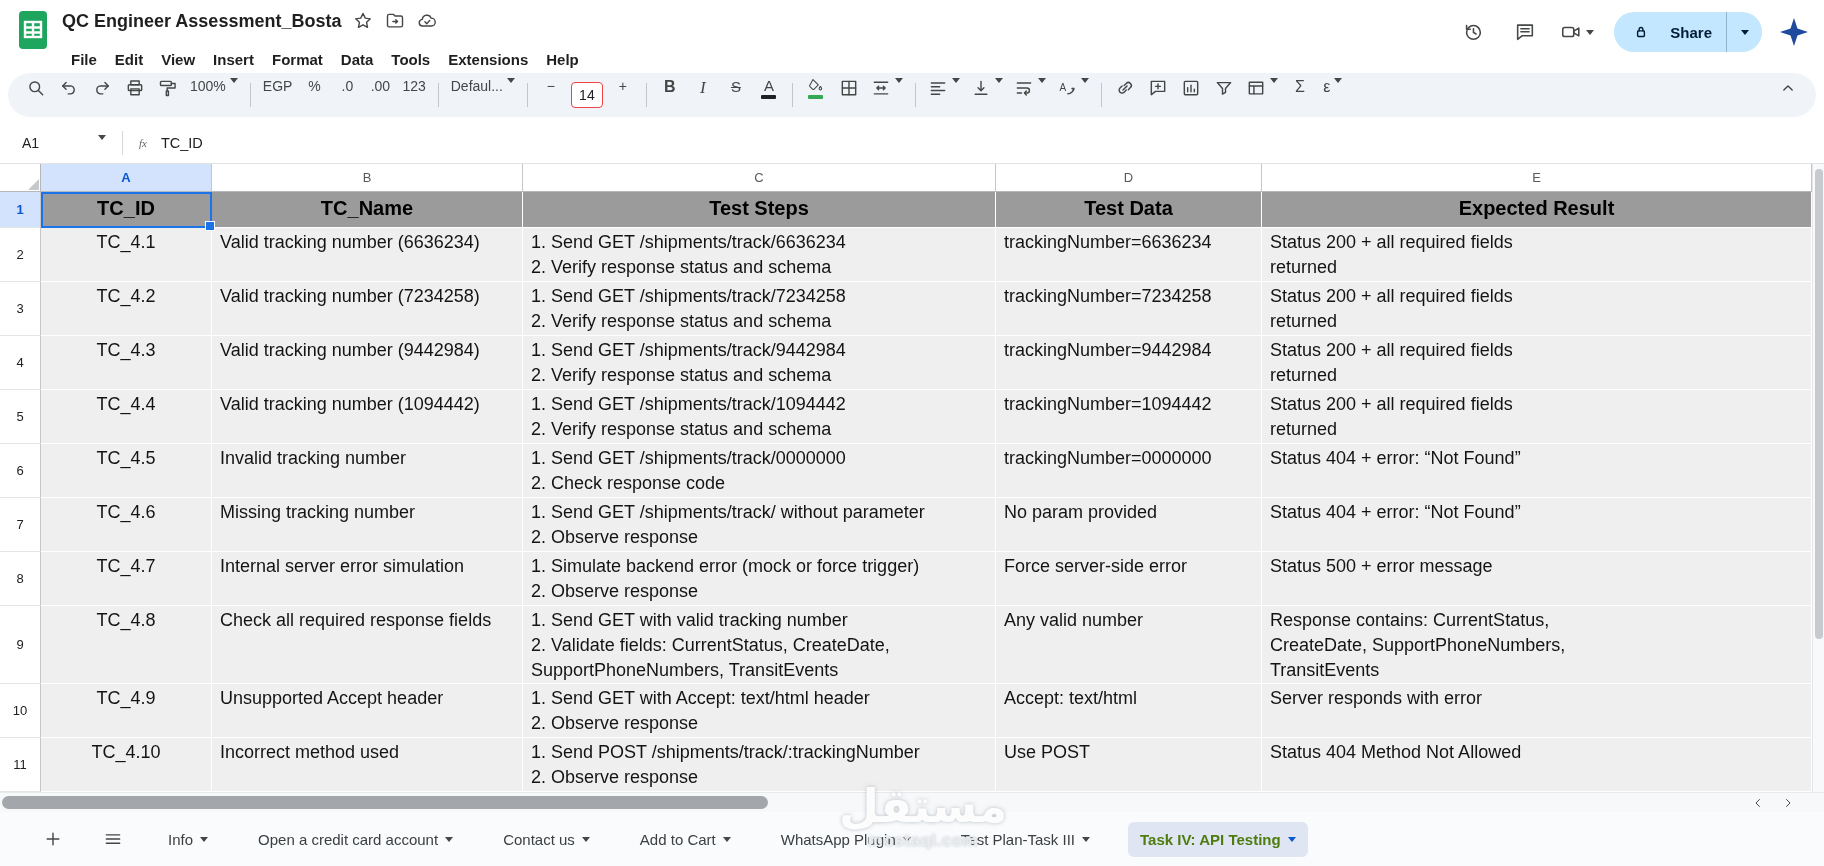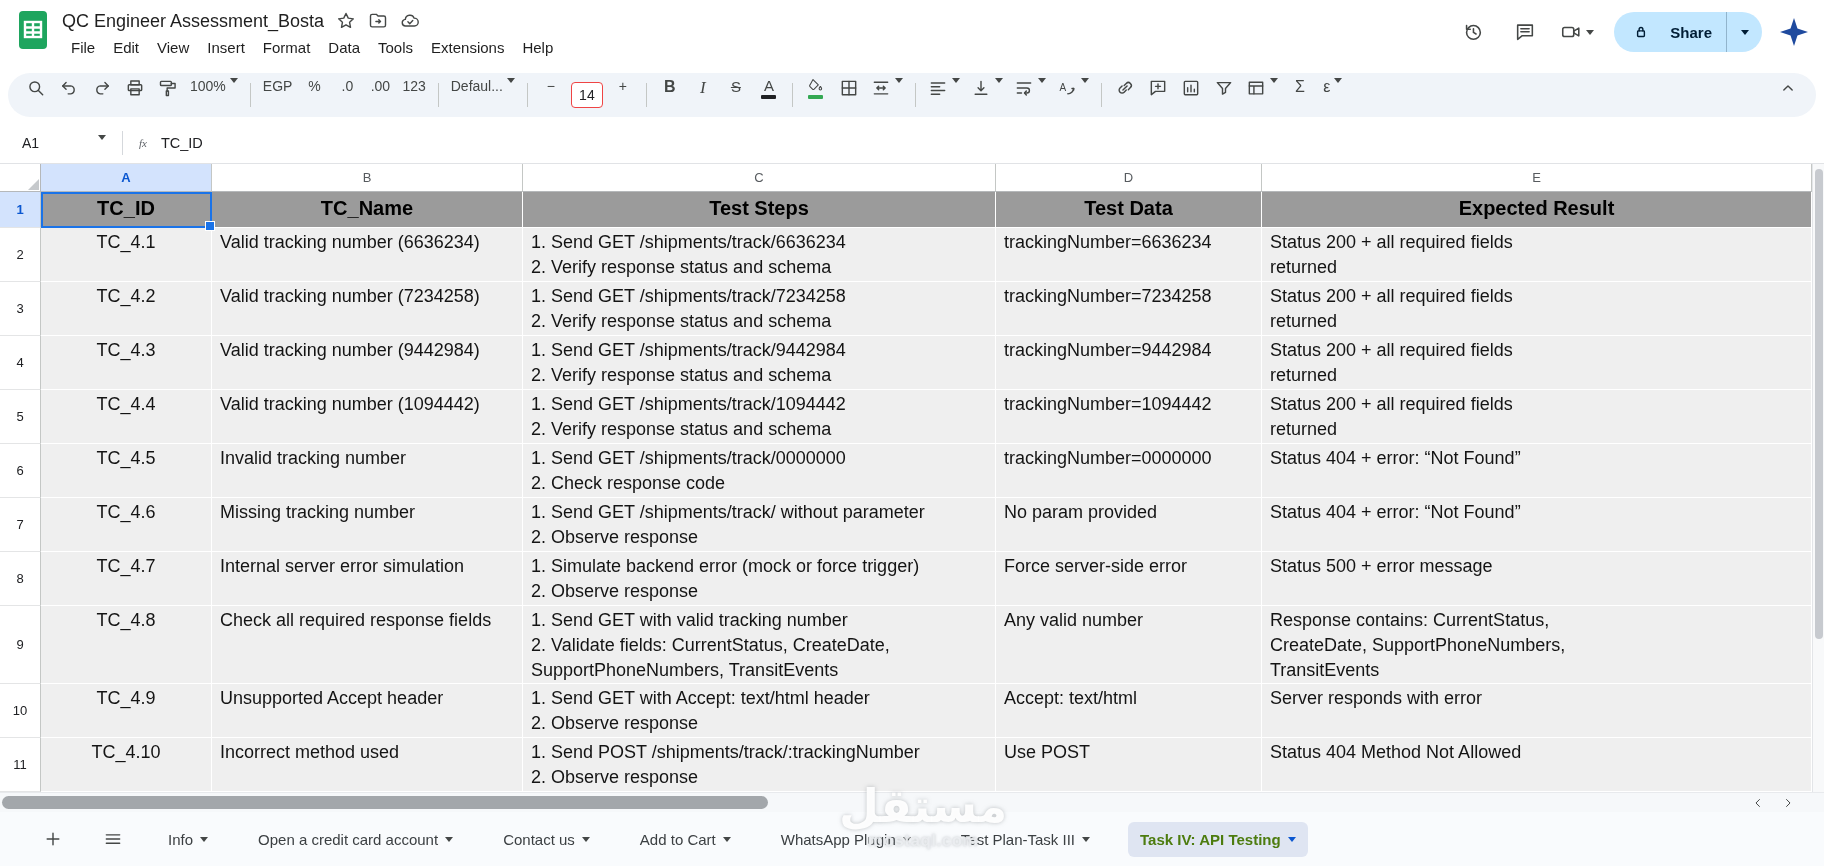--- a/index.html
+++ b/index.html
@@ -4,25 +4,25 @@
 <style>
   * { box-sizing: border-box; margin: 0; padding: 0; }
   html,body { background:#fff; }
   .app {
     position:relative; width:1824px; height:866px; overflow:hidden;
     background:#fff; font-family:"Liberation Sans","DejaVu Sans",sans-serif; color:#202124;
   }
   
   .topbar { position:absolute; left:0; top:0; width:1824px; height:68px; display:flex; padding:8px 14px 0 16px; }
   .logo { width:30px; height:40px; margin:2px 14px 0 2px; flex:0 0 auto; }
-  .tb-main { flex:1 1 auto; min-width:0; }
+  .tb-main { flex:1 1 auto; min-width:0;font-weight:bold; }
   .title-row { display:flex; align-items:center; gap:12px; height:26px; }
   .doc-title { font-size:18px; color:#1f1f1f; }
   .t-ico { width:20px; height:20px; }
-  .menus { display:flex; margin-top:1px; }
+  .menus { display:flex; margin-top:13px; }
   .menu-item { font-size:15px; color:#1f1f1f; padding:4px 9px; border-radius:12px; cursor:default; }
   .tb-right { display:flex; align-items:center; gap:10px; height:48px; flex:0 0 auto; }
   .round-btn { width:42px; height:42px; border-radius:50%; display:flex; align-items:center; justify-content:center; }
   .camera-group { display:flex; align-items:center; gap:4px; padding:0 4px; }
   .share-pill { display:flex; align-items:stretch; height:40px; border-radius:20px; background:#c2e7ff; color:#001d35; overflow:hidden; margin-left:6px; }
   .share-main { display:flex; align-items:center; gap:20px; padding:0 14px 0 18px; font-size:15px; font-weight:700; }
   .share-caret-seg { display:flex; align-items:center; justify-content:center; width:36px; border-left:1px solid rgba(0,29,53,.25); }
   .avatar-star { width:32px; height:32px; margin-left:6px; }
   
   .caret { width:0; height:0; border-left:4.5px solid transparent; border-right:4.5px solid transparent; border-top:5.5px solid #444746; display:inline-block; }

